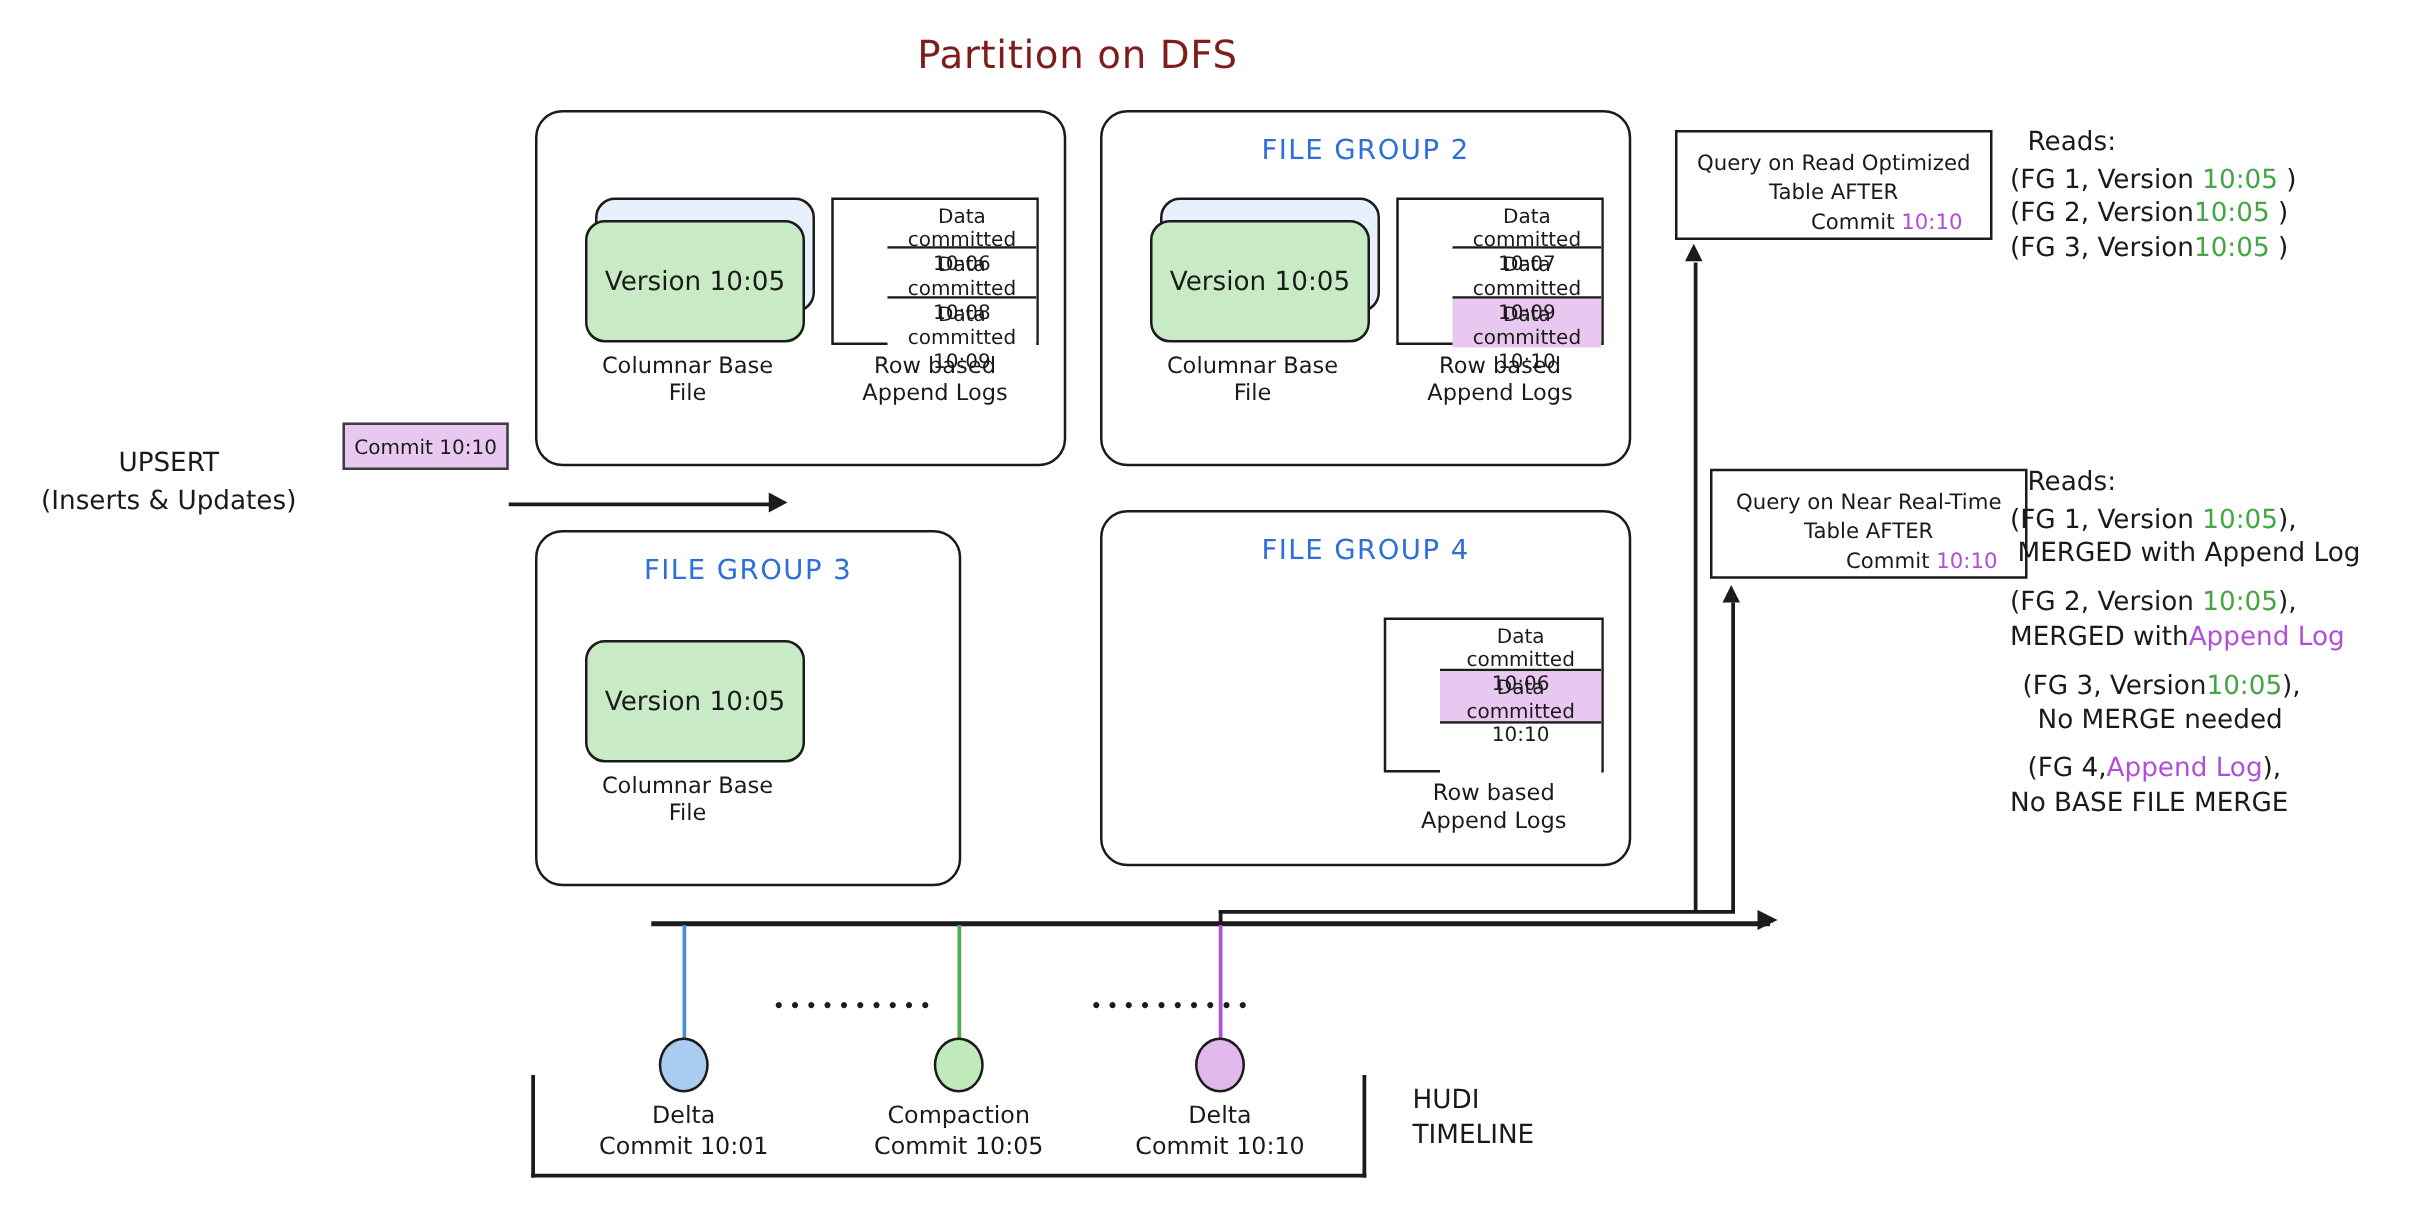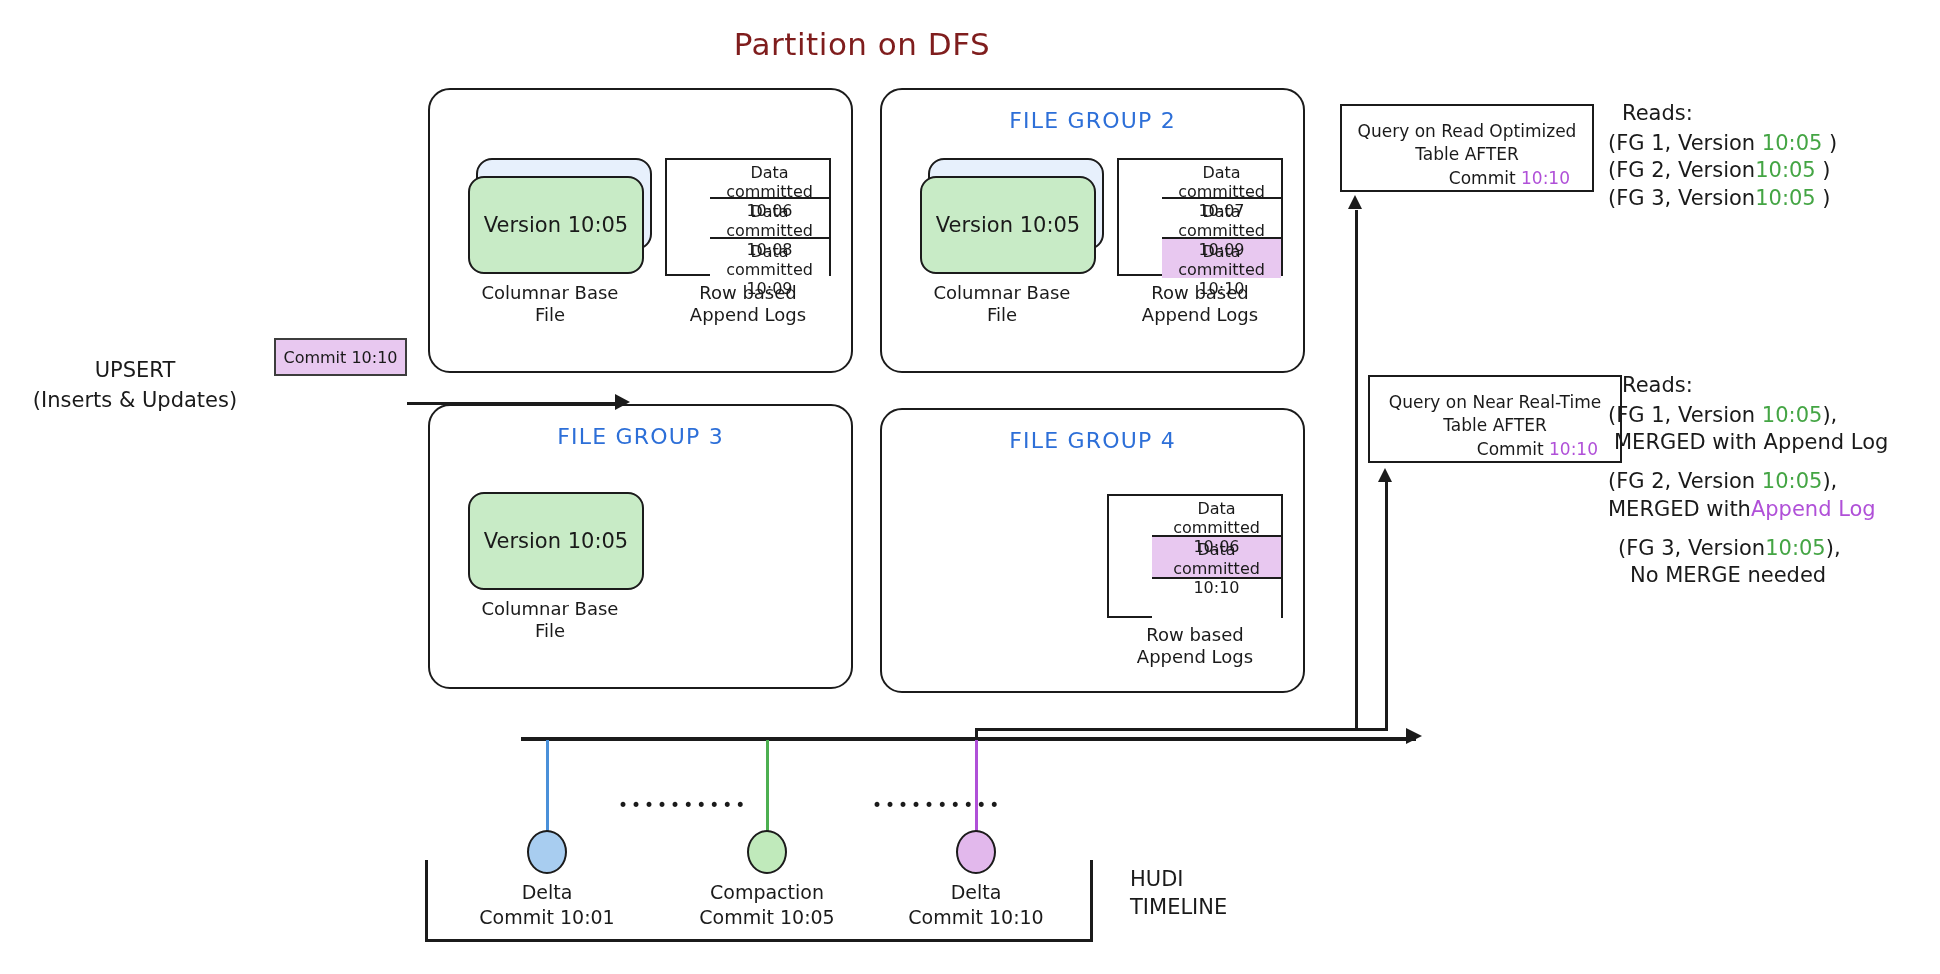--- a/index.html
+++ b/index.html
@@ -263,21 +263,21 @@
 10:07</div>
     <div class="log-row" style="height:39.3px;">Data committed
 10:09</div>
     <div class="log-row hl" style="height:39.3px;">Data committed
 10:10</div>
   </div>
   <div class="caption" style="left:235px; top:192px; width:166px;">Row based
 Append Logs</div>
 </div>
 
-<div class="abs fg-card" id="fg3" style="left:428px; top:404px; width:425px; height:285px;">
+<div class="abs fg-card" id="fg3" style="left:428px; top:424px; width:341px; height:285px;">
   <div class="fg-title">FILE GROUP 3</div>
 
   <div class="base-single" style="left:38px; top:86px;">Version 10:05</div>
   <div class="caption" style="left:20px; top:192px; width:200px;">Columnar Base
 File</div>
 </div>
 
 <div class="abs fg-card" id="fg4" style="left:880px; top:408px; width:425px; height:285px;">
   <div class="fg-title">FILE GROUP 4</div>
 
@@ -319,20 +319,21 @@
 
 <div class="reads-block" style="left:1608px; top:372px;">
   <div class="reads-head">Reads:</div>
 
   <div class="reads-item"><span>(FG 1, Version </span><span class="accent-green">10:05</span><span>),</span><br><span class="ind" style="margin-left:6px;">MERGED with Append Log</span></div>
 
   <div class="reads-item sp"><span>(FG 2, Version </span><span class="accent-green">10:05</span><span>),</span><br><span class="ind" style="">MERGED with </span><span class="accent-purple">Append Log</span></div>
 
   <div class="reads-item sp"><span class="ind" style="margin-left:10px;">(FG 3, Version </span><span class="accent-green">10:05</span><span>),</span><br><span class="ind" style="margin-left:22px;">No MERGE needed</span></div>
 
+  <div class="reads-item sp"><span class="ind" style="margin-left:14px;">(FG 4, </span><span class="accent-purple">Append Log</span><span>),</span><br><span class="ind">No BASE FILE MERGE</span></div>
 </div>
 
 <div class="ln-v" id="conn-ro-v" style="left:1355px; top:210px; height:520px;"></div>
 <div class="arrowhead-up" style="left:1348px; top:195px;"></div>
 
 <div class="ln-v" id="conn-nrt-v" style="left:1385px; top:482px; height:248px;"></div>
 <div class="arrowhead-up" style="left:1378px; top:468px;"></div>
 
 <div class="ln-h" id="conn-bottom-h" style="left:975px; top:728px; width:413px;"></div>
 <div class="ln-v" id="conn-bottom-riser" style="left:975px; top:728px; height:12px;"></div>

